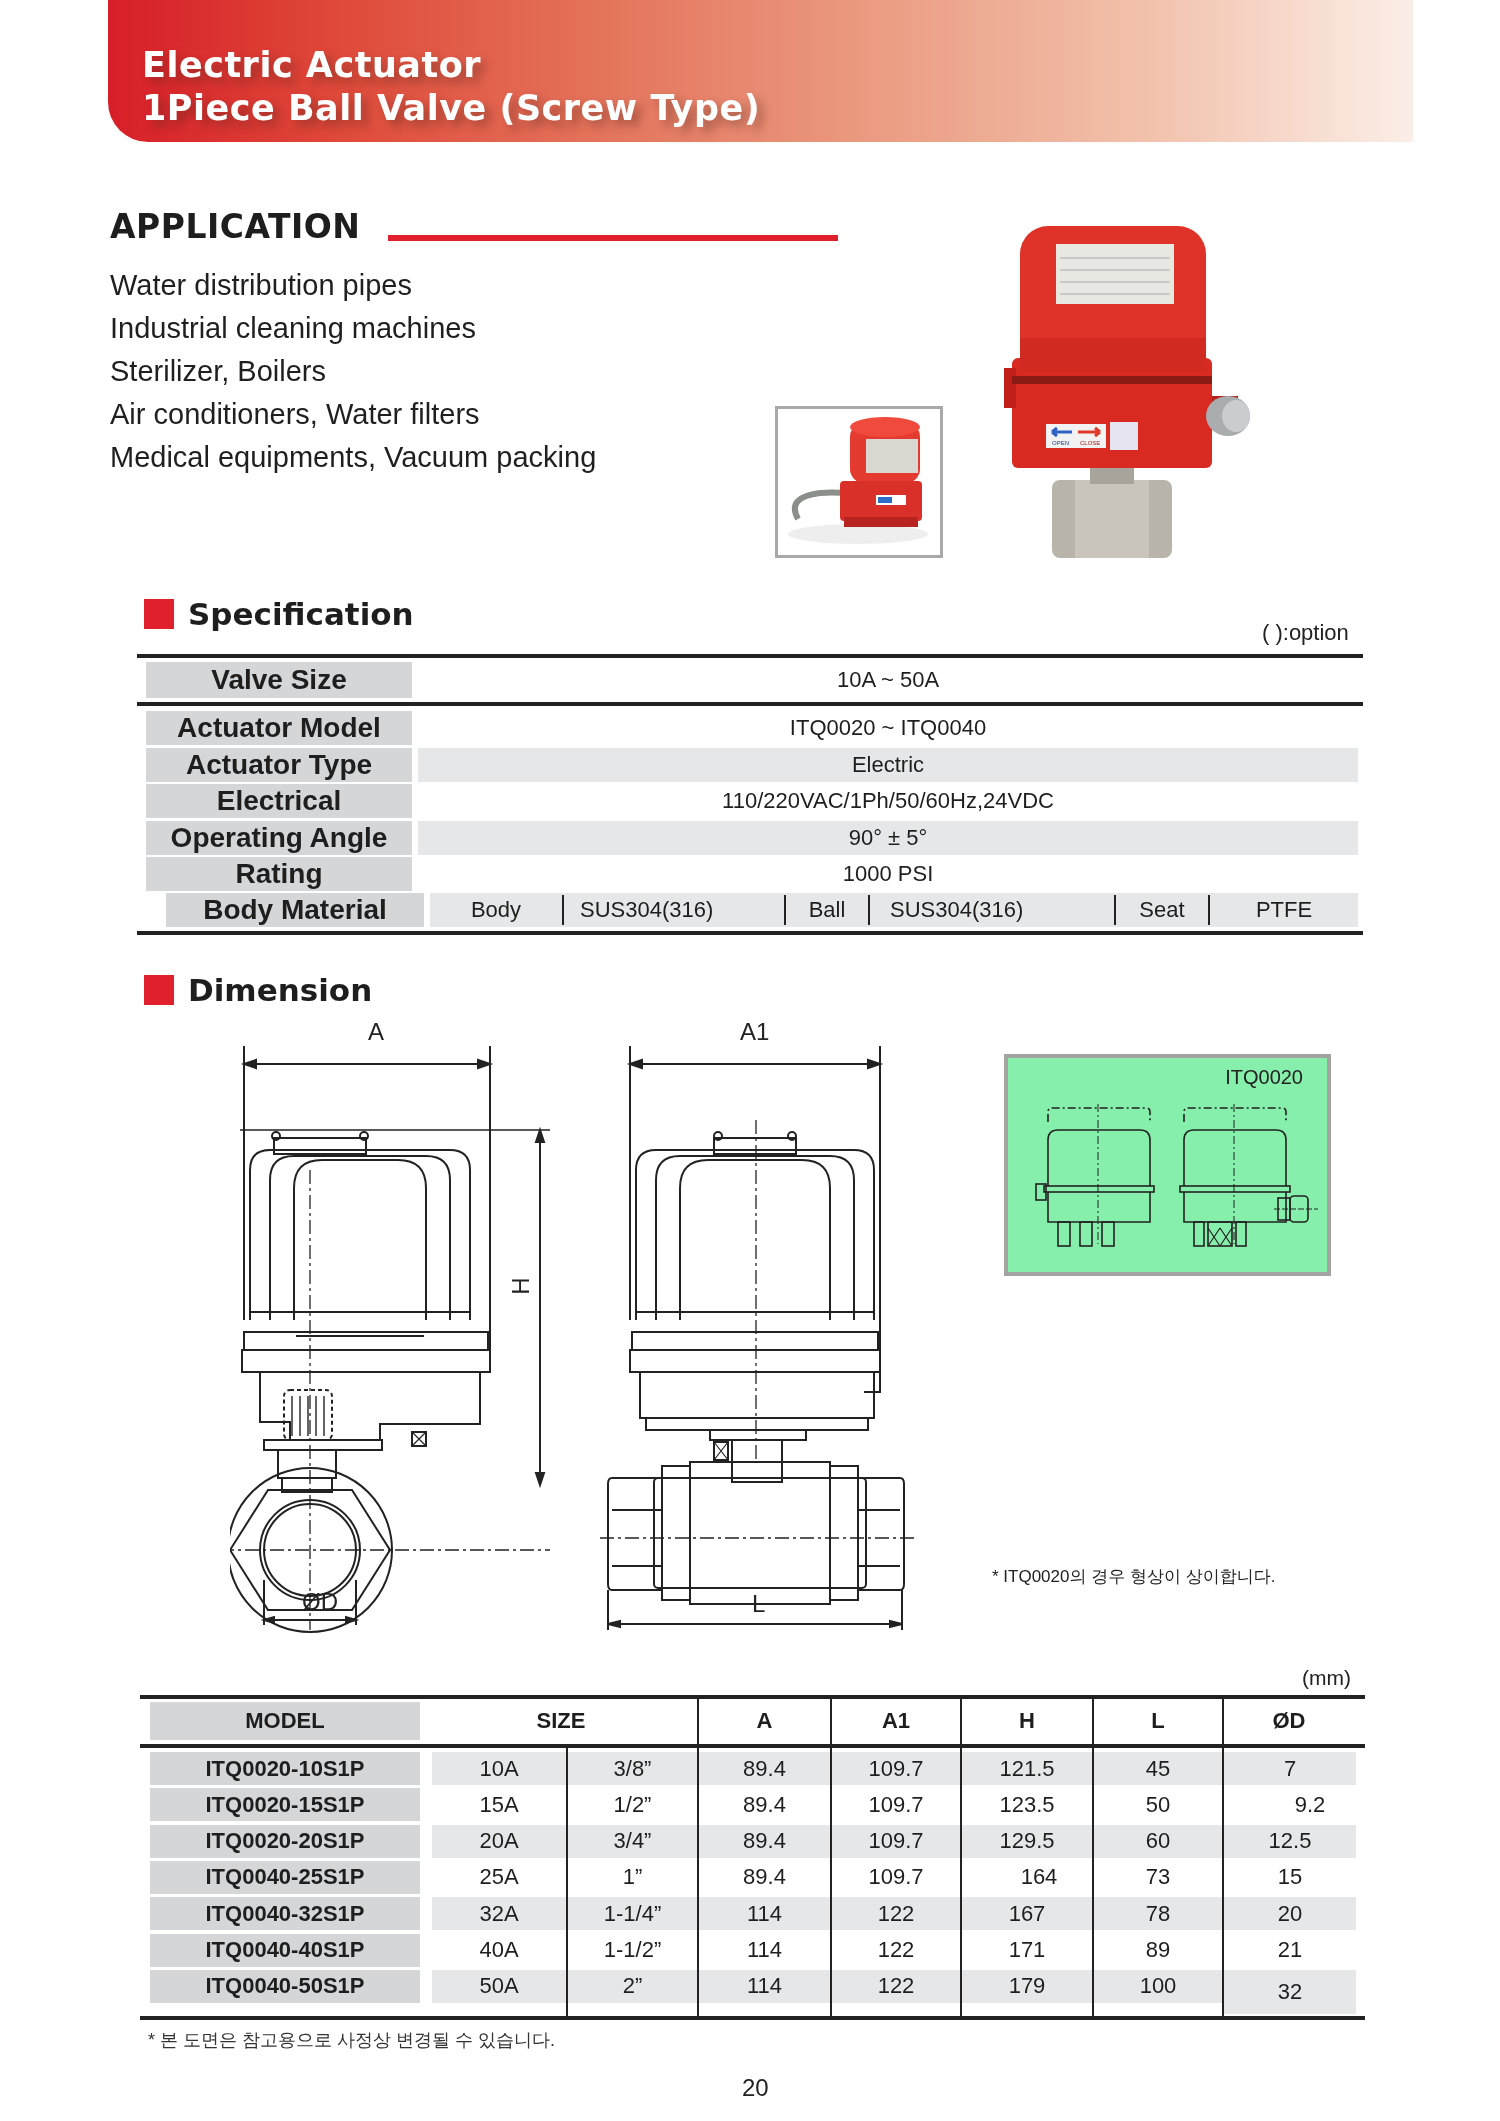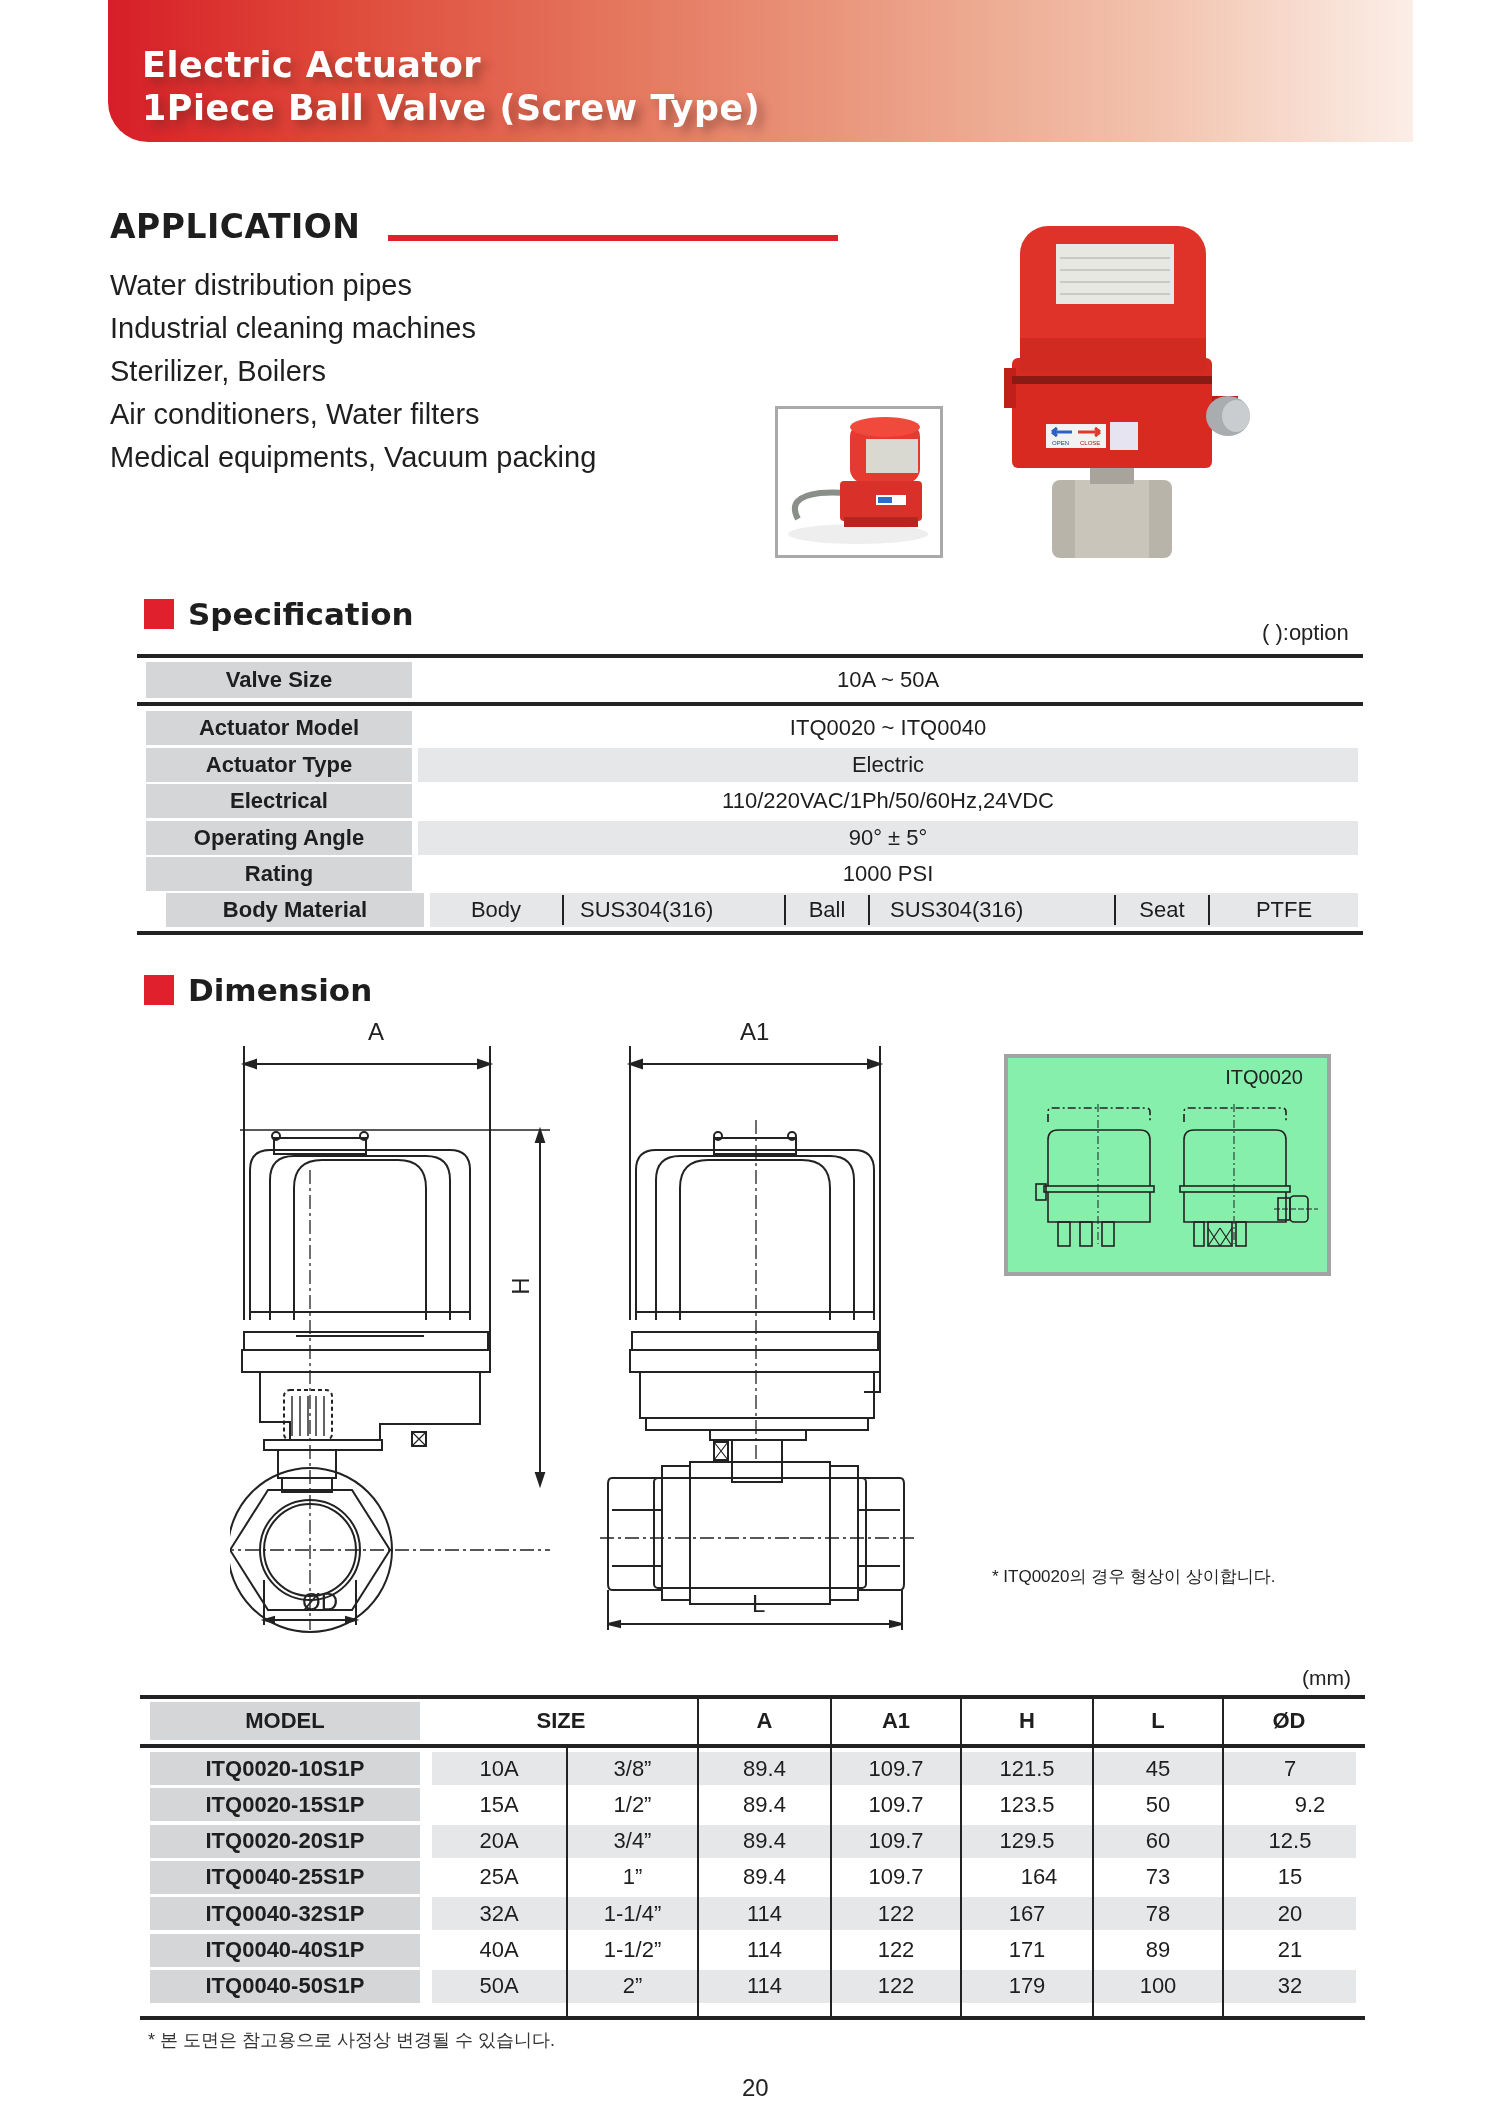--- a/index.html
+++ b/index.html
@@ -40,21 +40,21 @@
     
     .sec-head { position: absolute; left: 144px; display: flex; align-items: center; }
     .sec-head .sq { width: 30px; height: 30px; background: #e0202c; margin-right: 14px; }
     .sec-head .txt { font-family: "DejaVu Sans", sans-serif; font-weight: bold; font-size: 31px; color: #1e1e1e; }
 
     .note-small { position: absolute; font-size: 22px; color: #222; }
     .hr-thick { position: absolute; left: 137px; width: 1226px; height: 4px; background: #222; }
     .spec-row { position: absolute; left: 146px; width: 1212px; height: 34px; display: flex; }
     .spec-label {
       width: 266px; height: 100%; background: #d5d6d8;
-      font-weight: bold; font-size: 22px; display: flex; align-items: center; justify-content: center; color: #1e1e1e;
+      font-weight: bold; font-size: 28px; display: flex; align-items: center; justify-content: center; color: #1e1e1e;
     }
     .spec-value {
       margin-left: 6px; flex: 1; height: 100%;
       font-size: 22px; display: flex; align-items: center; justify-content: center; color: #1e1e1e;
     }
     .spec-value.shade { background: #e6e7e8; }
     .mat-cell { height: 100%; display: flex; align-items: center; justify-content: center; font-size: 22px; }
     .mat-sep { width: 2px; height: 30px; background: #222; align-self: center; }
 
     
@@ -404,18 +404,18 @@
       <div class="dt-cell " style="left: 962px; top: 1933.5px; width: 130px; height: 33px;">171</div>
       <div class="dt-cell " style="left: 1094px; top: 1933.5px; width: 128px; height: 33px;">89</div>
       <div class="dt-cell " style="left: 1224px; top: 1933.5px; width: 132px; height: 33px;">21</div>
       <div class="dt-cell dt-model" style="left: 150px; top: 1969.8px; width: 270px; height: 33px;">ITQ0040-50S1P</div>
       <div class="dt-cell dt-shade" style="left: 432px; top: 1969.8px; width: 134px; height: 33px;">50A</div>
       <div class="dt-cell dt-shade" style="left: 568px; top: 1969.8px; width: 129px; height: 33px;">2”</div>
       <div class="dt-cell dt-shade" style="left: 699px; top: 1969.8px; width: 131px; height: 33px;">114</div>
       <div class="dt-cell dt-shade" style="left: 832px; top: 1969.8px; width: 128px; height: 33px;">122</div>
       <div class="dt-cell dt-shade" style="left: 962px; top: 1969.8px; width: 130px; height: 33px;">179</div>
       <div class="dt-cell dt-shade" style="left: 1094px; top: 1969.8px; width: 128px; height: 33px;">100</div>
-      <div class="dt-cell dt-shade" style="left: 1224px; top: 1969.8px; width: 132px; height: 33px;">32</div>
+      <div class="dt-cell dt-shade" style="left: 1224px; top: 1969.8px; width: 132px; height: 44px;">32</div>
     </div>
 </div>
 
 <div class="footnote">* 본 도면은 참고용으로 사정상 변경될 수 있습니다.</div>
 <div class="page-num">20</div>
 
 </body></html>

